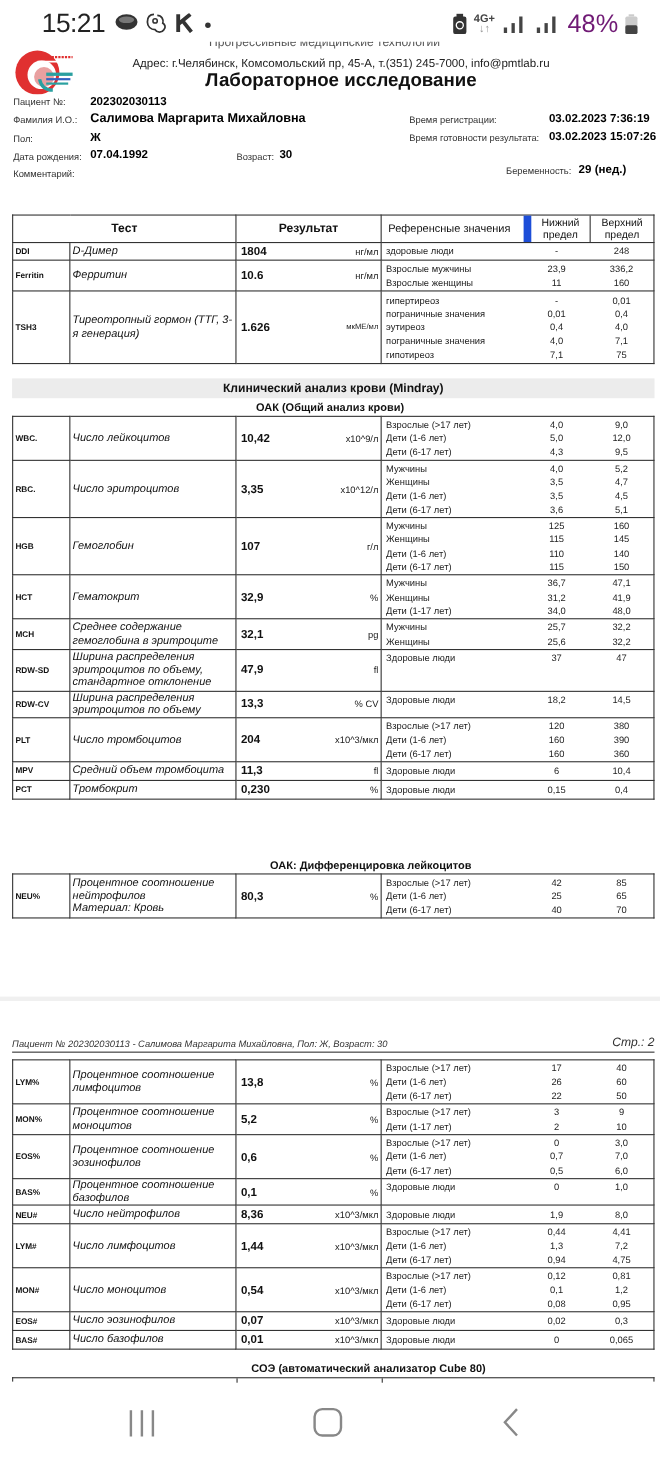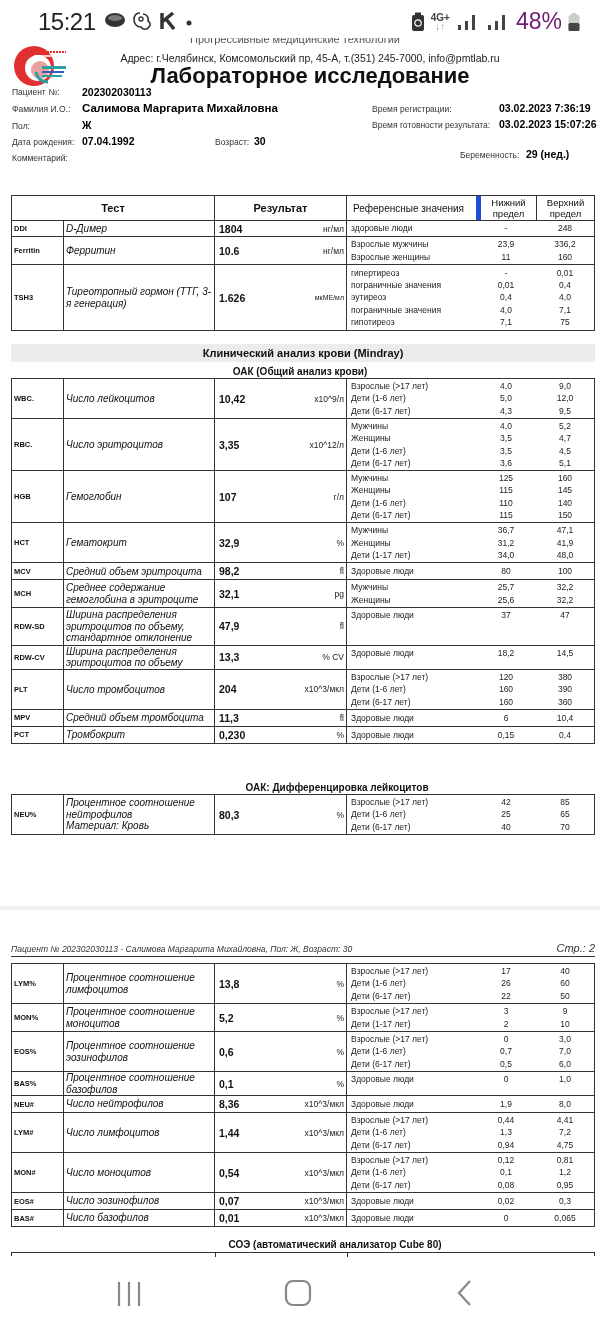--- a/index.html
+++ b/index.html
@@ -12,21 +12,21 @@
   .sb-icons-left { position: absolute; left: 104px; top: 10px; display: flex; align-items: center; gap: 6px; }
   .sb-right { position: absolute; right: 20px; top: 8px; display: flex; align-items: center; gap: 6px; }
   .sb-pct { font-size: 23px; color: #701a75; }
   .sb-small { font-size: 10px; color: #444; line-height: 9px; text-align: center; font-weight: bold; }
 
   
   .doc { position: absolute; left: 0; top: 0; width: 600px; }
   .logo { position: absolute; left: 12px; top: 42px; width: 58px; height: 44px; }
   .org-cut { position: absolute; left: 180px; top: 38px; width: 230px; height: 8px; overflow: hidden; font-size: 11px; color: #555; text-align: center; line-height: 2px; }
   .address { position: absolute; left: 0; width: 600px; top: 52px; text-align: center; font-size: 10.5px; color: #222; padding-left: 20px; }
-  .title { position: absolute; left: 0; width: 600px; top: 63px; text-align: center; font-size: 22px; font-weight: bold; padding-left: 20px; }
+  .title { position: absolute; left: 0; width: 600px; top: 63px; text-align: center; font-size: 17px; font-weight: bold; padding-left: 20px; }
   .lbl { position: absolute; font-size: 8.5px; color: #333; white-space: nowrap; }
   .val { position: absolute; font-size: 10.5px; font-weight: bold; color: #000; white-space: nowrap; }
 
   
   table.t { position: absolute; left: 11px; width: 584px; border-collapse: collapse; table-layout: fixed; }
   table.t td, table.t th { border: 1px solid #333; vertical-align: middle; }
   .code { font-size: 7.5px; font-weight: bold; padding-left: 2px; width: 52px; }
   .name { font-size: 10px; font-style: italic; padding-left: 2px; line-height: 11.5px; }
   .res { font-size: 10.5px; font-weight: bold; padding-left: 4px; }
   .res-wrap { display: flex; justify-content: space-between; align-items: center; padding-right: 2px; }
@@ -150,21 +150,21 @@
         <col style="width:132px">
         <col>
       </colgroup>
     <thead>
       <tr style="height:25px;">
         <th colspan="2">Тест</th>
         <th>Результат</th>
         <th class="norm" style="padding:0;">
           <div style="display:flex; align-items:center; height:24px;">
             <div style="flex:1; text-align:left; padding-left:6px;">Референсные значения</div>
-            <div class="small" style="width:60px; border-left:5px solid #1d4ed8; height:100%; display:flex; align-items:center; justify-content:center; font-size:9.5px; line-height:11px;">Нижний предел</div>
+            <div class="small" style="width:60px; border-left:7px solid #1d4ed8; height:100%; display:flex; align-items:center; justify-content:center; font-size:9.5px; line-height:11px;">Нижний предел</div>
             <div class="small" style="width:58px; border-left:1px solid #333; height:100%; display:flex; align-items:center; justify-content:center; font-size:9.5px; line-height:11px;">Верхний предел</div>
           </div>
         </th>
       </tr>
     </thead>
     <tbody>
         <tr style="height: 16px;">
       <td class="code">DDI</td>
       <td class="name">
             <div>D-Димер</div>
@@ -376,39 +376,20 @@
       </div>
             <div class="refline">
         <span class="rl">Женщины</span>
         <span class="lo">31,2</span>
         <span class="hi">41,9</span>
       </div>
             <div class="refline">
         <span class="rl">Дети (1-17 лет)</span>
         <span class="lo">34,0</span>
         <span class="hi">48,0</span>
-      </div>
-          </td>
-        </tr>
-        <tr style="height: 17px;">
-      <td class="code">MCV</td>
-      <td class="name">
-            <div>Средний объем эритроцита</div>
-          </td>
-      <td class="res">
-            <div class="res-wrap">
-        <span>98,2</span>
-        <span class="unit">fl</span>
-            </div>
-          </td>
-      <td class="refs" style="vertical-align:middle">
-            <div class="refline">
-        <span class="rl">Здоровые люди</span>
-        <span class="lo">80</span>
-        <span class="hi">100</span>
       </div>
           </td>
         </tr>
         <tr style="height: 27px;">
       <td class="code">MCH</td>
       <td class="name">
             <div>Среднее содержание гемоглобина в эритроците</div>
           </td>
       <td class="res">
             <div class="res-wrap">

